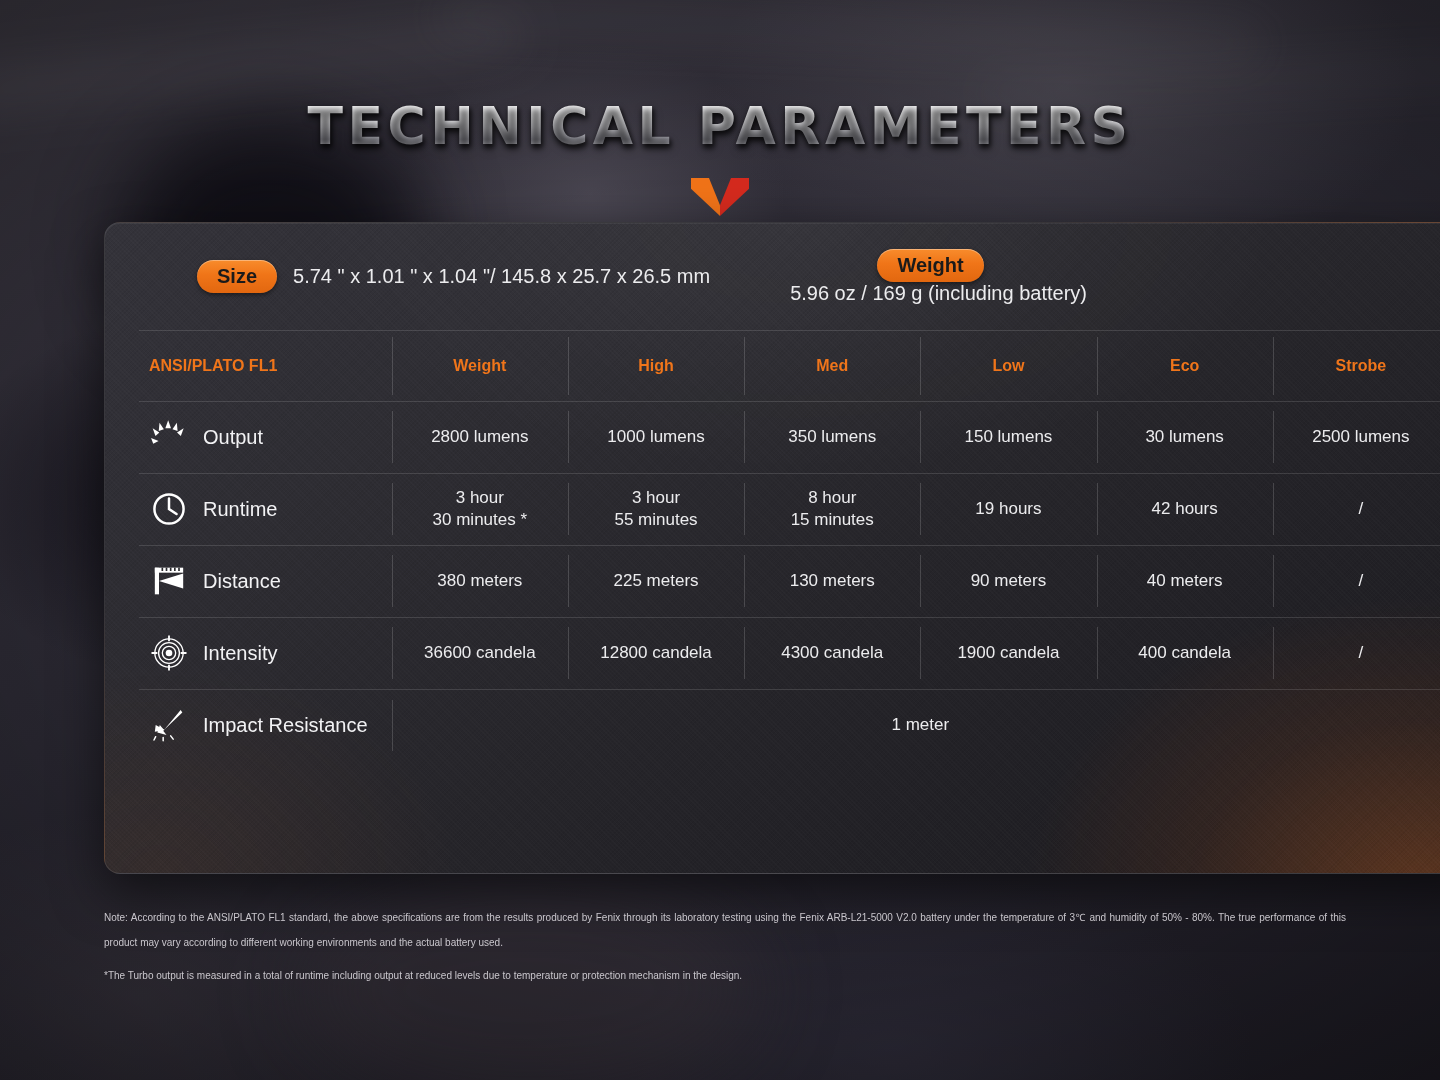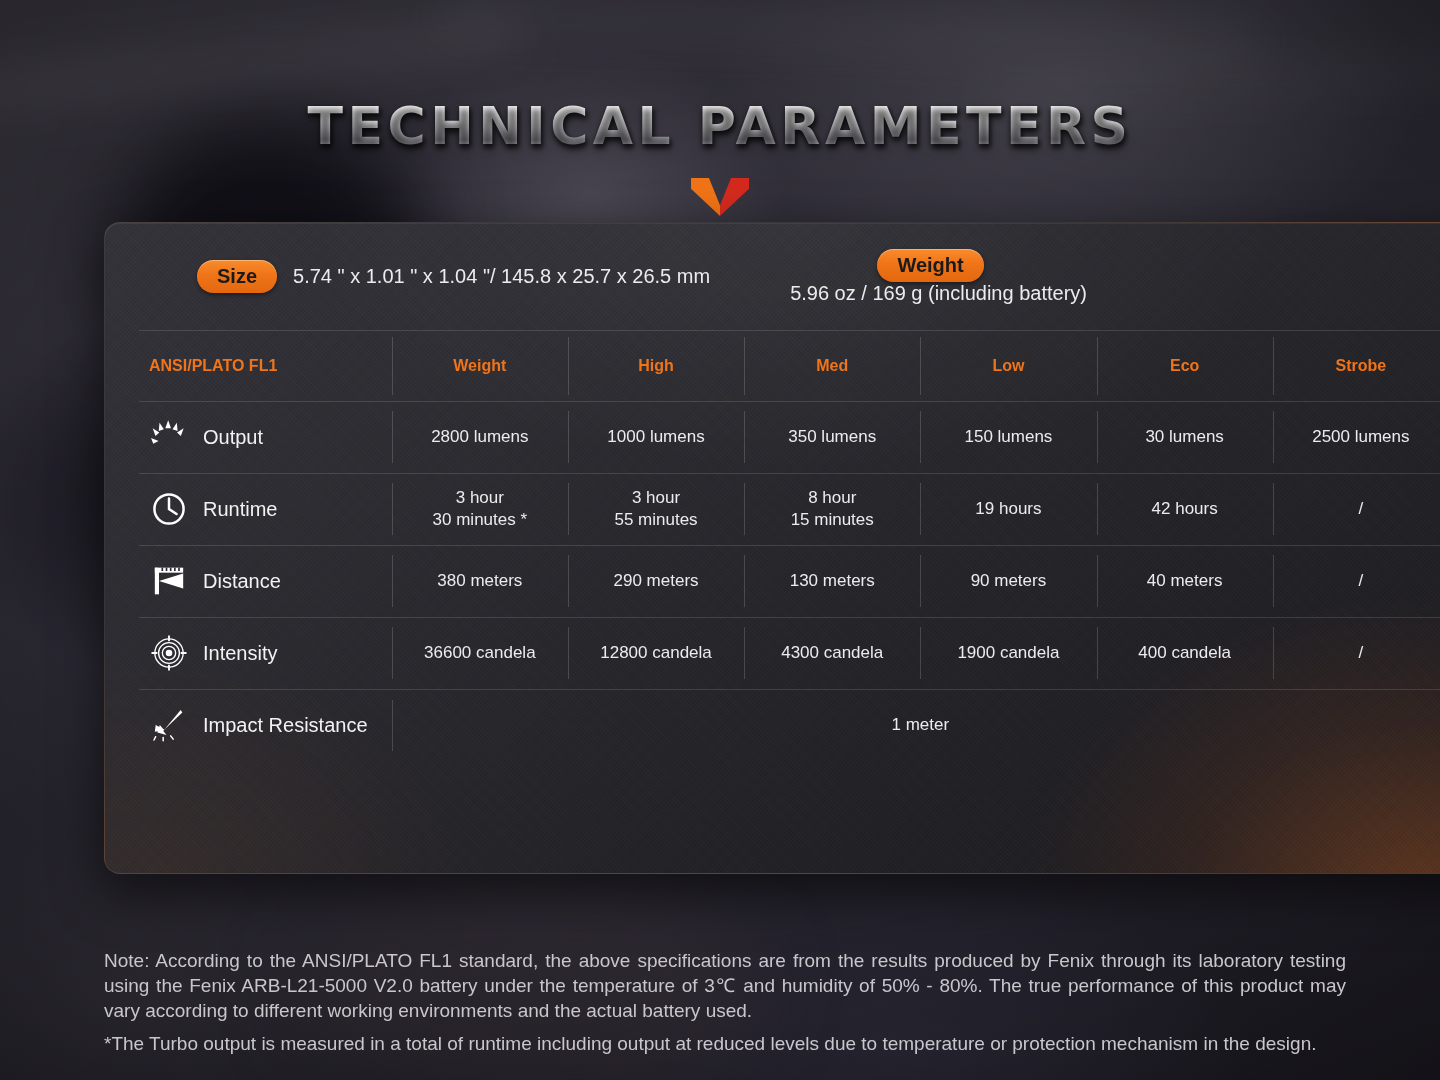--- a/index.html
+++ b/index.html
@@ -202,24 +202,24 @@
     white-space: nowrap;
   }
   .row-label .ico { width: 40px; height: 40px; flex: none; display: block; }
   .two-line { line-height: 1.32; }
   .merged { font-size: 17px; }
 
   
   .note {
     position: absolute;
     left: 104px;
-    top: 948px;
+    top: 905px;
     width: 1242px;
     color: #c9c6cc;
-    font-size: 19px;
+    font-size: 10px;
     line-height: 25px;
     text-align: justify;
   }
   .note p + p { margin-top: 8px; }
 </style>
 </head>
 <body>
 
 <div class="bg-layer"></div>
 <div class="bg-blob b1"></div>
@@ -330,21 +330,21 @@
                 <rect x="30" y="8" width="2" height="4"></rect>
                     <rect x="35" y="8" width="2" height="4"></rect>
               </g>
               <rect x="7" y="8" width="5" height="32" fill="#ffffff"></rect>
               <polygon points="12,24 41,15 41,33" fill="#ffffff"></polygon>
             </svg>
             <span>Distance</span>
           </div>
         </td>
         <td class="sep">380 meters</td>
-        <td class="sep">290 meters</td>
+        <td class="sep">225 meters</td>
         <td class="sep">130 meters</td>
         <td class="sep">90 meters</td>
         <td class="sep">40 meters</td>
         <td class="sep">/</td>
       </tr>
 
       <tr>
         <td>
           <div class="row-label">
             <svg class="ico" viewBox="0 0 48 48">

